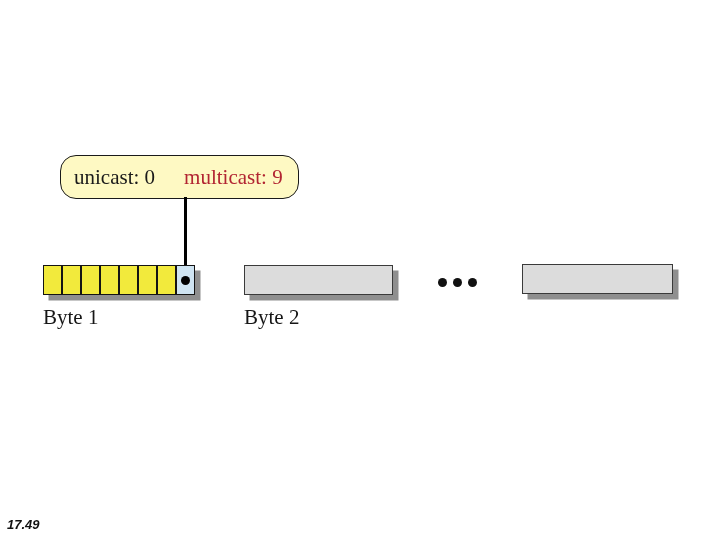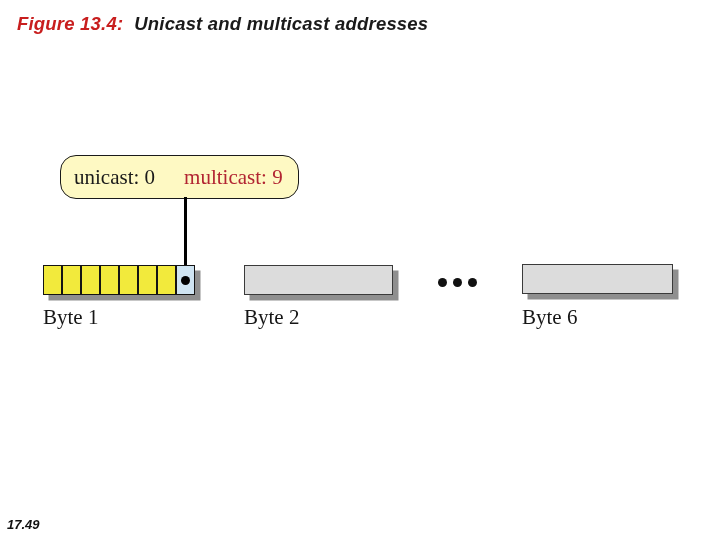--- a/index.html
+++ b/index.html
@@ -84,23 +84,20 @@
     position:absolute;left:7px;top:517px;
     font-style:italic;font-weight:bold;
     font-size:13px;color:#111;
   }
 </style>
 </head>
 <body>
 
 <div class="slide">
 
-  <div class="title">
-    <span class="prefix">Figure 13.4:</span><span class="main">Unicast and multicast addresses</span>
-  </div>
 
   <div class="legend-box">
     <span class="unicast">unicast: 0</span>
     <span class="multicast">multicast: 9</span>
   </div>
 
   <div class="connector"></div>
 
   <div class="bit-row">
       <div class="bit-cell"></div>
@@ -120,17 +117,16 @@
   <div class="ellipsis">
       <div class="elldot"></div>
       <div class="elldot"></div>
       <div class="elldot"></div>
     </div>
 
   <div class="byte-rect b6"></div>
 
   <div class="byte-label l1">Byte 1</div>
   <div class="byte-label l2">Byte 2</div>
-  <div class="byte-label l6">Byte 6</div>
 
   <div class="page-number">17.49</div>
 
 </div>
 
 </body></html>

